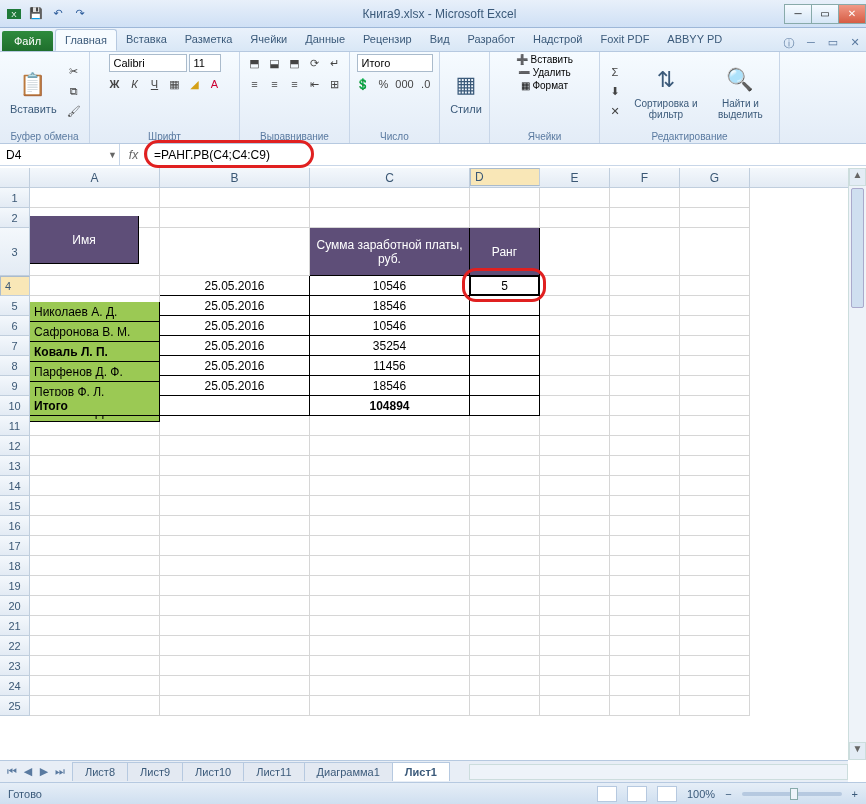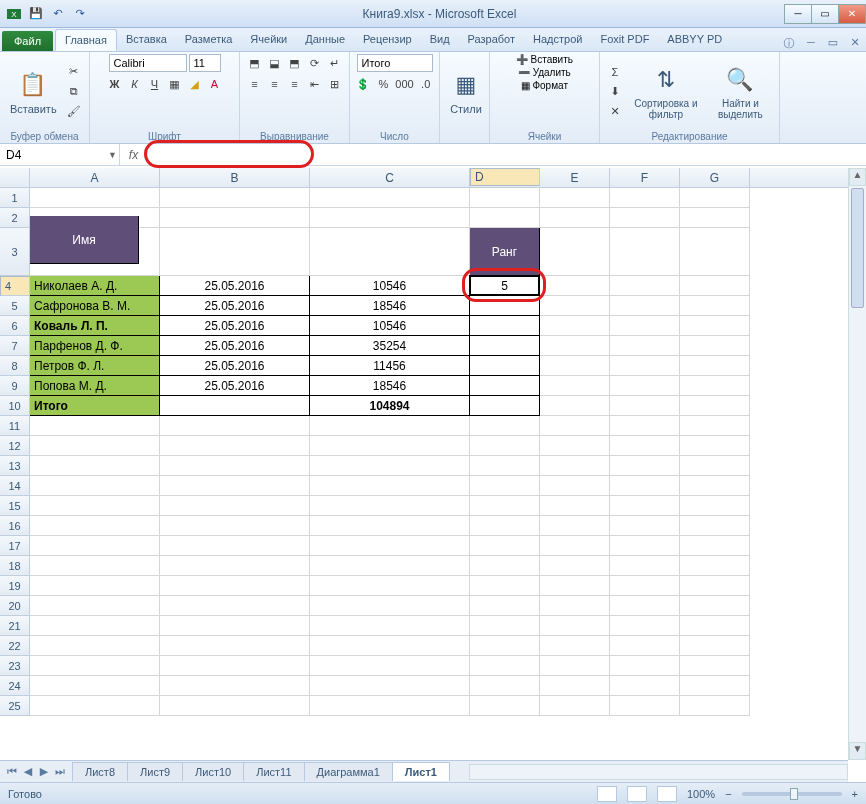--- a/index.html
+++ b/index.html
@@ -50,21 +50,21 @@
 .ch { border-right: 1px solid #c0cedd; text-align: center; font-size: 12px; color: #3b5875; line-height: 20px; }
 .ch.sel { background: #f9e7b7; }
 .grid { display: flex; }
 .rowheads { width: 30px; display: flex; flex-direction: column; }
 .rh { height: 20px; border-bottom: 1px solid #c0cedd; border-right: 1px solid #c0cedd; background: linear-gradient(#f4f8fc,#e3ebf4); text-align: center; font-size: 11px; color: #3b5875; line-height: 20px; }
 .rh.sel { background: #f9e7b7; }
 .rh.tall { height: 48px; line-height: 48px; }
 .cells { position: relative; }
 .cell { position: absolute; border-right: 1px solid #d6d6d6; border-bottom: 1px solid #d6d6d6; font-size: 12px; padding: 0 4px; display: flex; align-items: center; background: #fff; }
 .cell.hdr { background: #5e4e78; color: #fff; justify-content: center; border-color: #000; font-weight: 500; text-align: center; }
-.cell.name { background: #9bc954; border-color: #000; }
+.cell.name { background: #9bc954; border-color: #000; margin-top: 26px; }
 .cell.total { background: #9bc954; font-weight: bold; border-color: #000; }
 .cell.data { border-color: #000; justify-content: center; }
 .cell.bord { border-color: #000; }
 .cell.boldv { font-weight: bold; }
 .selcell { position: absolute; border: 2px solid #000; pointer-events: none; }
 
 
 .sheettabs { position: absolute; bottom: 22px; left: 0; right: 18px; height: 22px; background: #e8eef6; border-top: 1px solid #b6c9e0; display: flex; align-items: center; font-size: 11px; }
 .stnav { display: flex; gap: 0; padding: 0 4px; }
 .stnav span { width: 16px; text-align: center; color: #5a7aa0; }
@@ -240,20 +240,21 @@
   </div>
 </div>
 
 <div class="fbar">
   <div class="namebox">
       <span>D4</span>
       <span class="dd">▼</span>
     </div>
   <div class="fxwrap">
     <div class="fxlab">fx</div>
+    <div class="formula">=РАНГ.РВ(C4;C4:C9)</div>
     <div class="hl-red" style="left:24px;top:-4px;width:170px;height:28px"></div>
   </div>
 </div>
 
 <div class="gridwrap">
   <div class="colheads">
     <div class="corner"></div>
     <div id="colheads" style="display: flex;">
         <div class="ch" style="width: 130px;">A</div>
         <div class="ch" style="width: 150px;">B</div>
@@ -462,20 +463,21 @@
         <div class="cell" style="left: 580px; top: 488px; width: 70px; height: 20px;"></div>
         <div class="cell" style="left: 650px; top: 488px; width: 70px; height: 20px;"></div>
         <div class="cell" style="left: 0px; top: 508px; width: 130px; height: 20px;"></div>
         <div class="cell" style="left: 130px; top: 508px; width: 150px; height: 20px;"></div>
         <div class="cell" style="left: 280px; top: 508px; width: 160px; height: 20px;"></div>
         <div class="cell" style="left: 440px; top: 508px; width: 70px; height: 20px;"></div>
         <div class="cell" style="left: 510px; top: 508px; width: 70px; height: 20px;"></div>
         <div class="cell" style="left: 580px; top: 508px; width: 70px; height: 20px;"></div>
         <div class="cell" style="left: 650px; top: 508px; width: 70px; height: 20px;"></div>
         <div class="cell hdr" style="left: 0px; top: 28px; width: 109px; height: 48px;">Имя</div>
+        <div class="cell hdr" style="left: 280px; top: 40px; width: 160px; height: 48px;">Сумма заработной платы, руб.</div>
         <div class="cell hdr" style="left: 440px; top: 40px; width: 70px; height: 48px;">Ранг</div>
         <div class="cell name" style="left: 0px; top: 88px; width: 130px; height: 20px;">Николаев А. Д.</div>
         <div class="cell data" style="left: 130px; top: 88px; width: 150px; height: 20px;">25.05.2016</div>
         <div class="cell data" style="left: 280px; top: 88px; width: 160px; height: 20px;">10546</div>
         <div class="cell data bord" style="left: 440px; top: 88px; width: 70px; height: 20px;">5</div>
         <div class="cell name" style="left: 0px; top: 108px; width: 130px; height: 20px;">Сафронова В. М.</div>
         <div class="cell data" style="left: 130px; top: 108px; width: 150px; height: 20px;">25.05.2016</div>
         <div class="cell data" style="left: 280px; top: 108px; width: 160px; height: 20px;">18546</div>
         <div class="cell data bord" style="left: 440px; top: 108px; width: 70px; height: 20px;"></div>
         <div class="cell name" style="left: 0px; top: 128px; width: 130px; height: 20px; font-weight: bold;">Коваль Л. П.</div>

